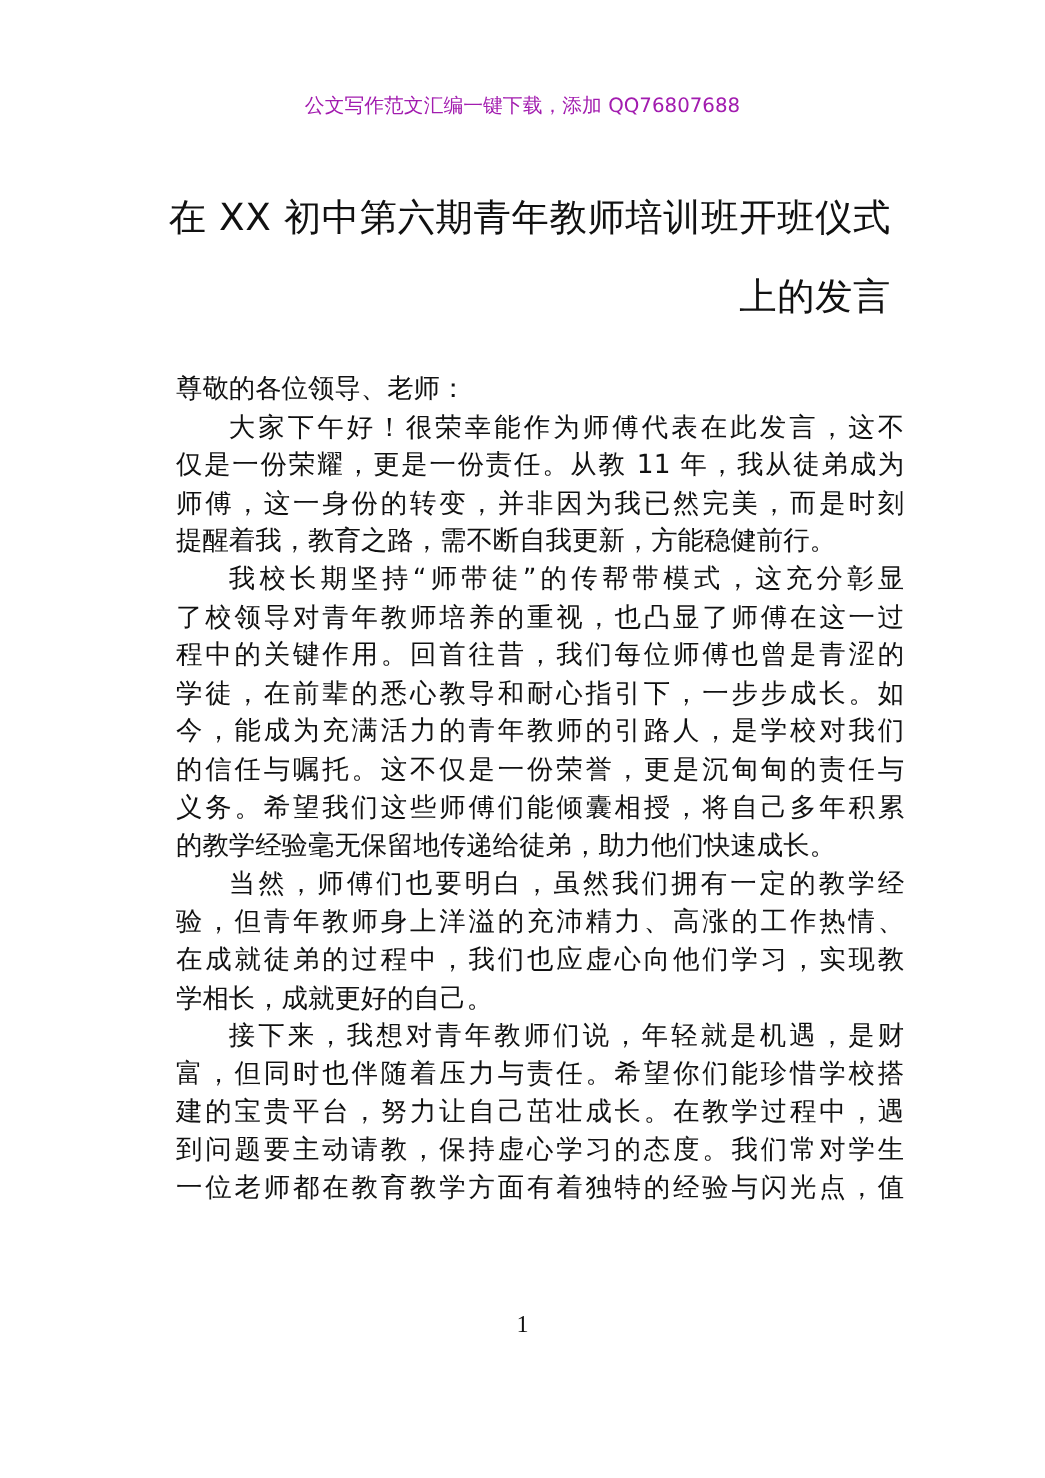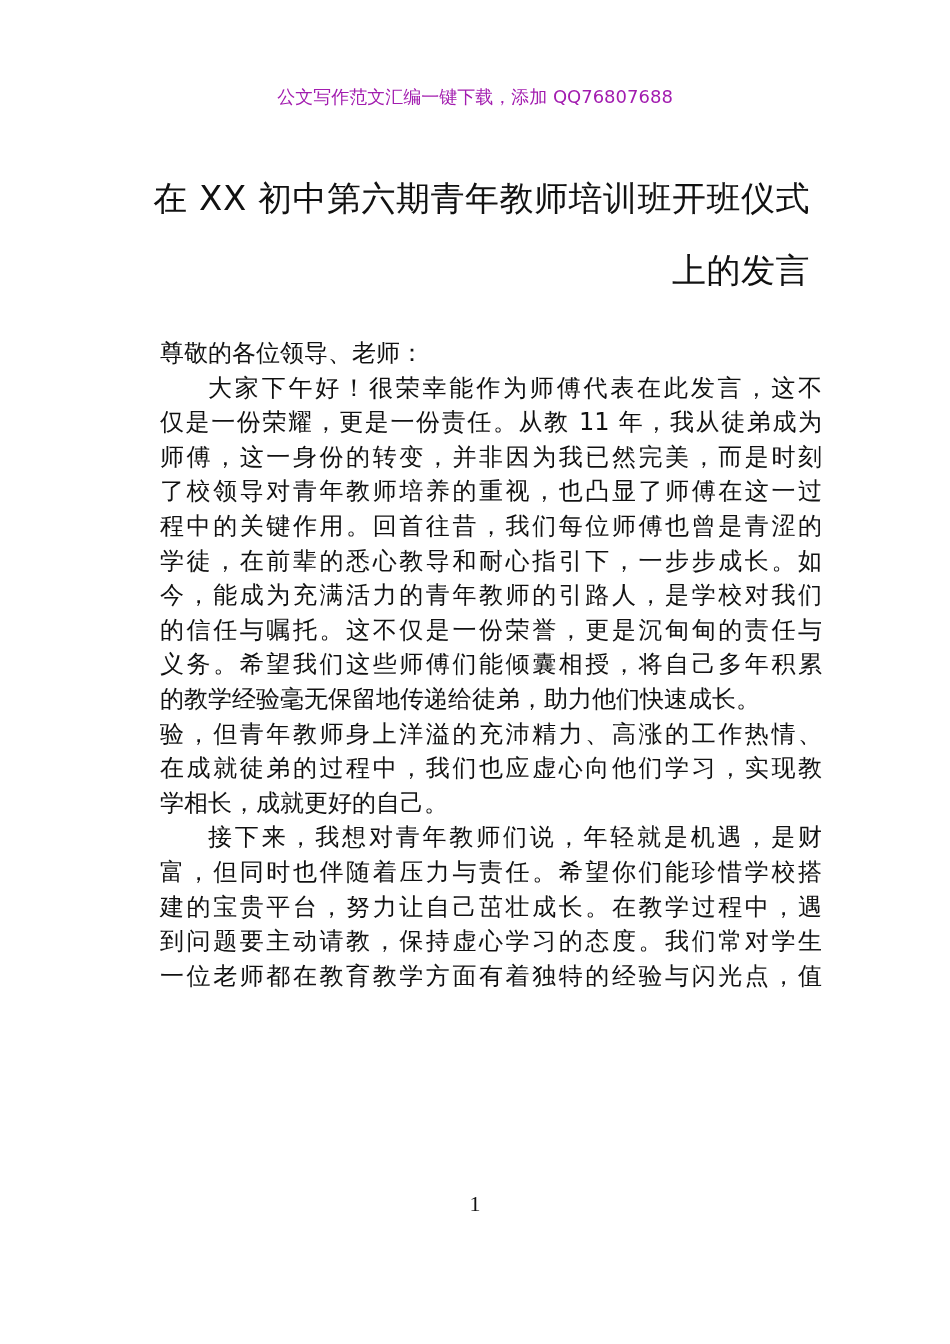--- a/index.html
+++ b/index.html
@@ -92,33 +92,36 @@
     <span class="title-line">上的发言</span>
   </div>
 
   <div class="body-text">
     <span class="line last">尊敬的各位领导、老师：</span>
 
     <div>
       <span class="line indent">大家下午好！很荣幸能作为师傅代表在此发言，这不</span>
       <span class="line">仅是一份荣耀，更是一份责任。从教 11 年，我从徒弟成为</span>
       <span class="line">师傅，这一身份的转变，并非因为我已然完美，而是时刻</span>
+      <span class="line last">提醒着我，教育之路，需不断自我更新，方能稳健前行。</span>
     </div>
 
     <div>
+      <span class="line indent">我校长期坚持“师带徒”的传帮带模式，这充分彰显</span>
       <span class="line">了校领导对青年教师培养的重视，也凸显了师傅在这一过</span>
       <span class="line">程中的关键作用。回首往昔，我们每位师傅也曾是青涩的</span>
       <span class="line">学徒，在前辈的悉心教导和耐心指引下，一步步成长。如</span>
       <span class="line">今，能成为充满活力的青年教师的引路人，是学校对我们</span>
       <span class="line">的信任与嘱托。这不仅是一份荣誉，更是沉甸甸的责任与</span>
       <span class="line">义务。希望我们这些师傅们能倾囊相授，将自己多年积累</span>
       <span class="line last">的教学经验毫无保留地传递给徒弟，助力他们快速成长。</span>
     </div>
 
     <div>
+      <span class="line indent">当然，师傅们也要明白，虽然我们拥有一定的教学经</span>
       <span class="line">验，但青年教师身上洋溢的充沛精力、高涨的工作热情、</span>
       <span class="line">在成就徒弟的过程中，我们也应虚心向他们学习，实现教</span>
       <span class="line last">学相长，成就更好的自己。</span>
     </div>
 
     <div>
       <span class="line indent">接下来，我想对青年教师们说，年轻就是机遇，是财</span>
       <span class="line">富，但同时也伴随着压力与责任。希望你们能珍惜学校搭</span>
       <span class="line">建的宝贵平台，努力让自己茁壮成长。在教学过程中，遇</span>
       <span class="line">到问题要主动请教，保持虚心学习的态度。我们常对学生</span>

